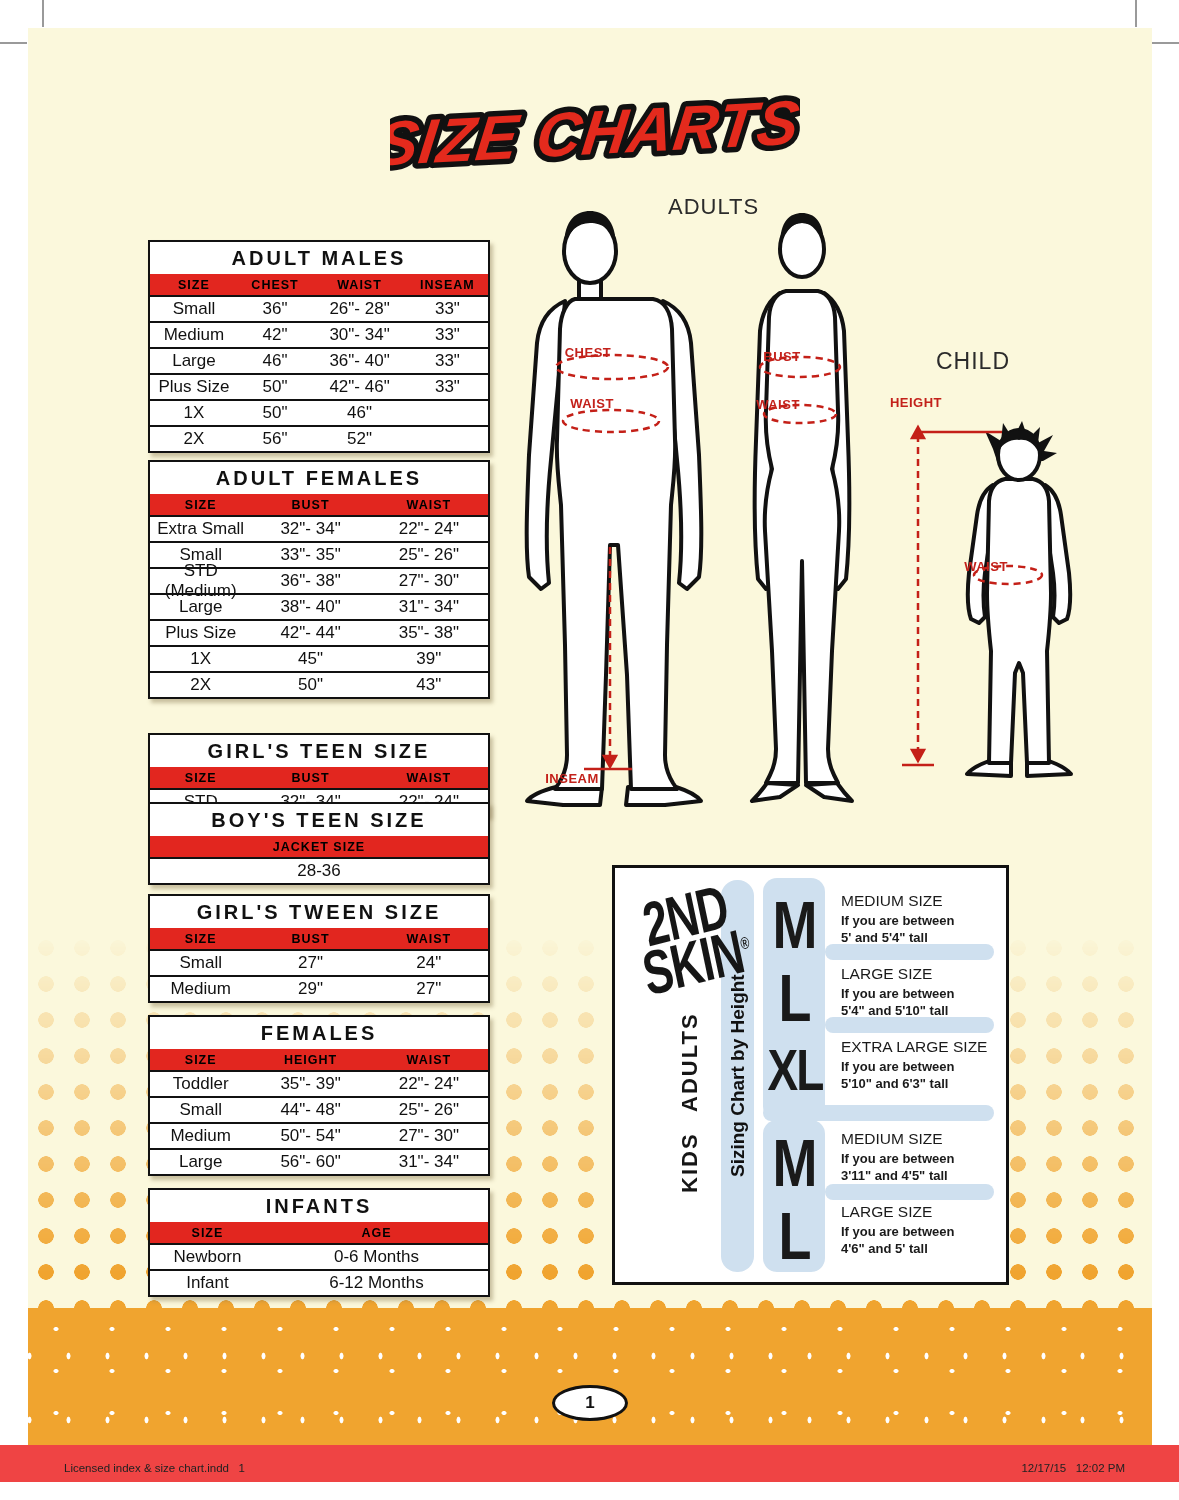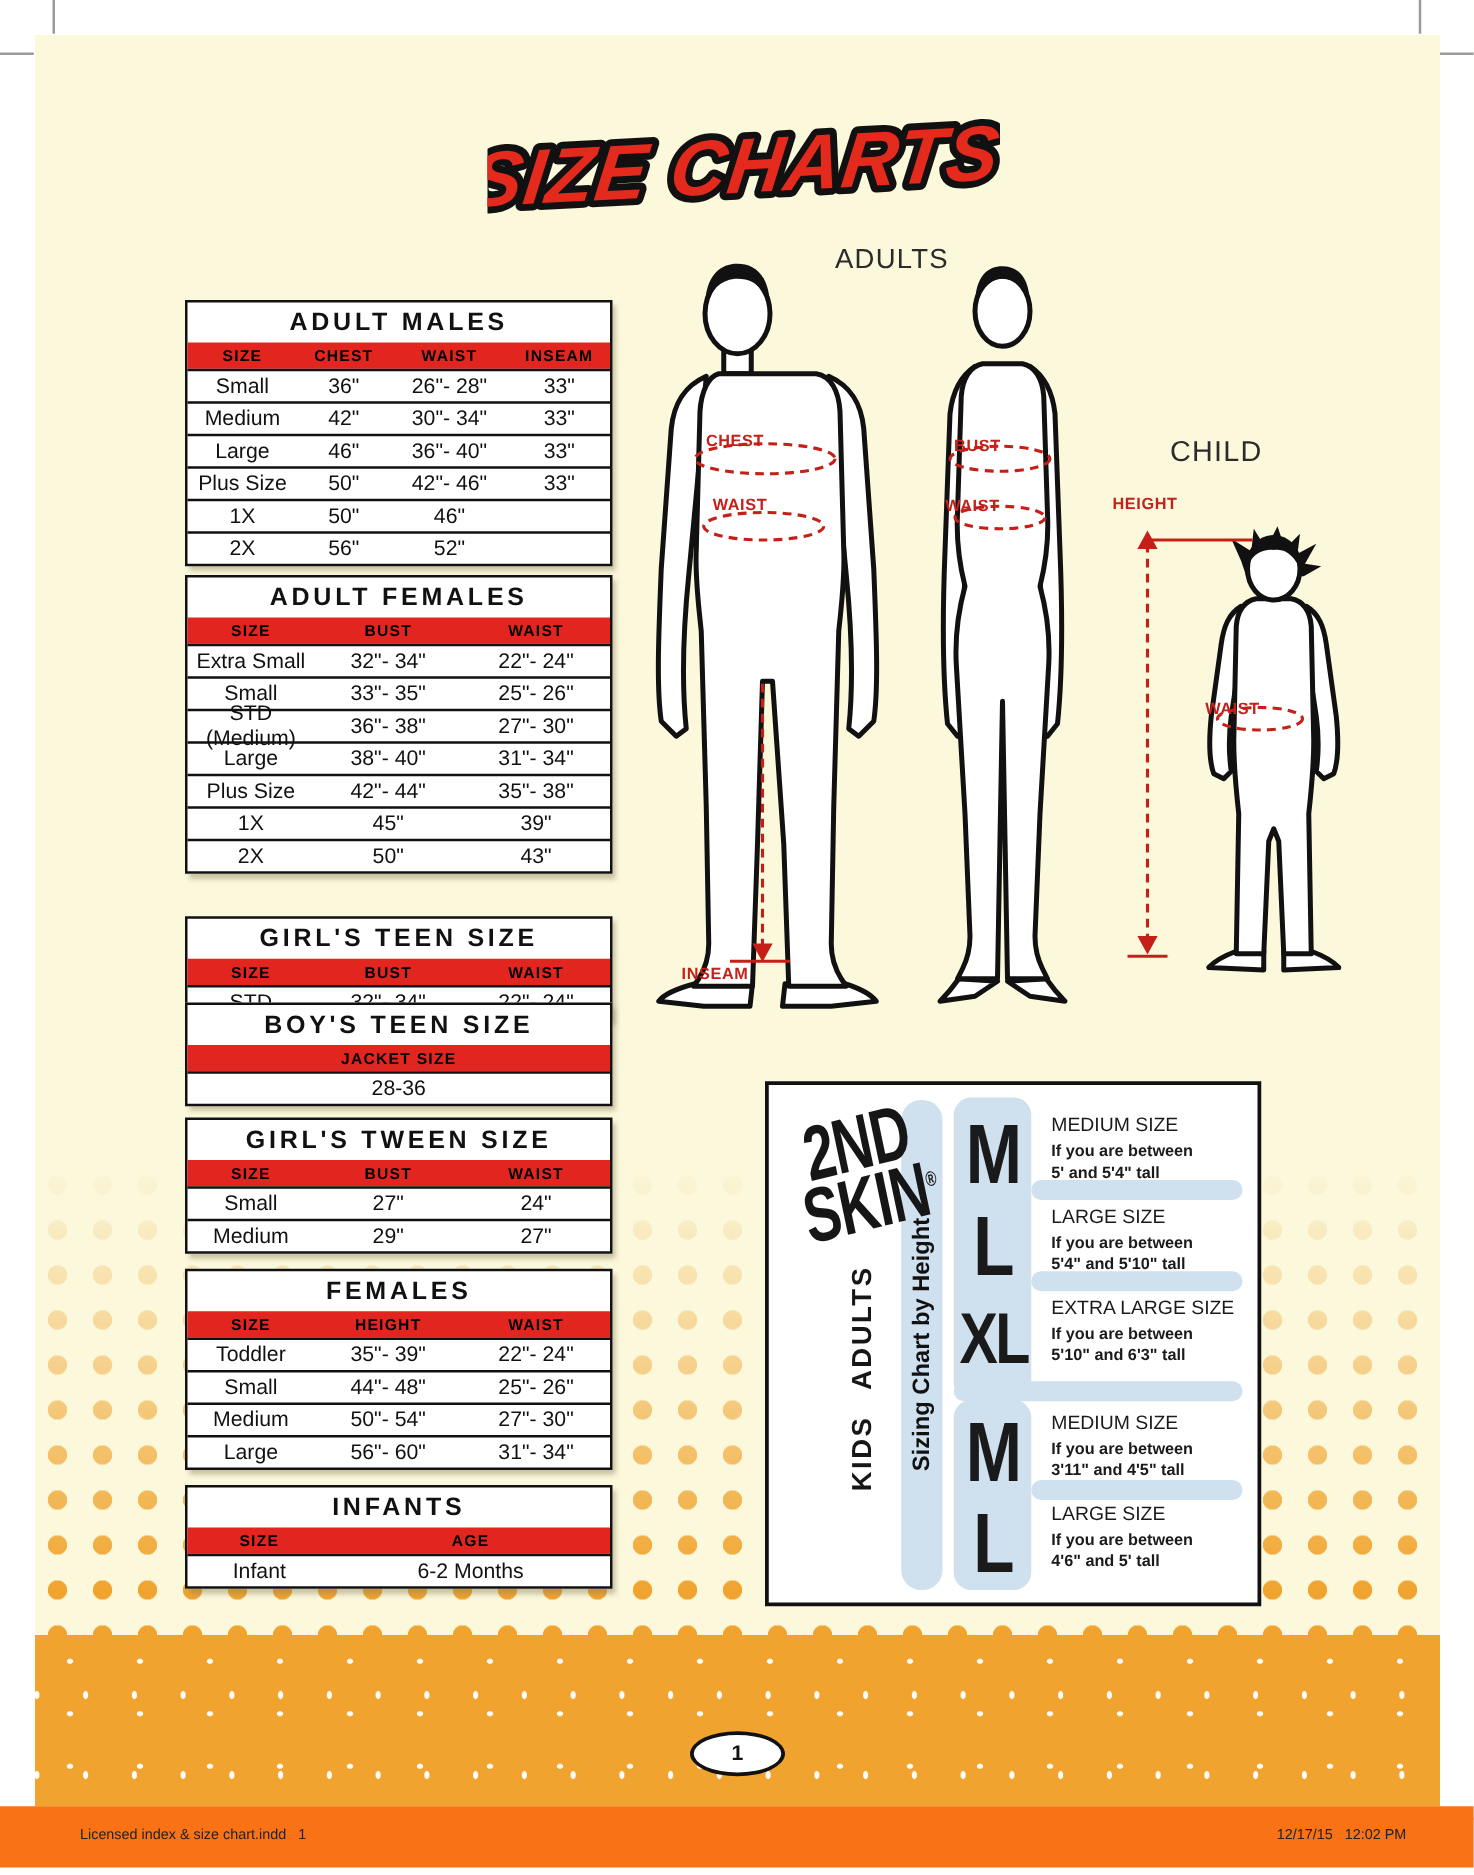--- a/index.html
+++ b/index.html
@@ -79,21 +79,21 @@
     font-size:54px;line-height:58px;transform:scaleY(1.25);transform-origin:top;color:#1a1a1a;}
   .sb-row.xl .sb-letter{font-size:46px;letter-spacing:-2px;}
   .sb-text{position:absolute;left:78px;top:4px;color:#1a1a1a;}
   .sb-title{font-size:15.5px;font-weight:normal;margin-bottom:2px;}
   .sb-line{font-size:13px;font-weight:bold;line-height:17px;}
 
   
   .page-oval{position:absolute;left:552px;top:1385px;width:76px;height:36px;background:#fff;
     border:3px solid #111;border-radius:50%;z-index:4;text-align:center;line-height:30px;
     font-weight:bold;font-size:17px;color:#111;}
-  .footer{position:absolute;left:0;top:1445px;width:1179px;height:49px;background:#f97316;z-index:4;}
+  .footer{position:absolute;left:0;top:1445px;width:1179px;height:37px;background:#ef4444;z-index:4;}
   .footer span{position:absolute;top:17px;font-size:11.5px;color:#222;white-space:pre;}
   .footer .f-left{left:64px;}
   .footer .f-right{right:54px;}
 </style>
 </head>
 <body>
 
 <div class="sheet"></div>
 <div class="mark" style="left:42px;top:0;width:2px;height:27px"></div>
 <div class="mark" style="left:0;top:42px;width:27px;height:2px"></div>
@@ -268,22 +268,26 @@
       <span class="tbl-cell" style="width:35%">31"- 34"</span>
     </div>
   </div>
 <div class="tbl" style="top:1188px">
     <div class="tbl-title">INFANTS</div>
     <div class="tbl-head">
       <span class="tbl-h" style="width:34%">SIZE</span>
       <span class="tbl-h" style="width:66%">AGE</span>
     </div>
     <div class="tbl-row">
+      <span class="tbl-cell" style="width:34%">Newborn</span>
+      <span class="tbl-cell" style="width:66%">0-6 Months</span>
+    </div>
+    <div class="tbl-row">
       <span class="tbl-cell" style="width:34%">Infant</span>
-      <span class="tbl-cell" style="width:66%">6-2 Months</span>
+      <span class="tbl-cell" style="width:66%">6-12 Months</span>
     </div>
   </div>
 
 <div class="figures">
   <svg width="600" height="618" viewBox="0 0 600 618">
 
     <g transform="translate(3,10)" stroke-linejoin="round">
       <path d="M62,96 C44,104 36,118 34,138 L26,250 C24,300 22,345 26,372 L38,384 L46,378 C42,340 44,295 48,255 L56,170 Z" fill="#fff" stroke="#111" stroke-width="4"></path>
       <path d="M160,96 C178,104 186,118 188,138 L196,250 C198,300 200,345 196,372 L184,384 L176,378 C180,340 178,295 174,255 L166,170 Z" fill="#fff" stroke="#111" stroke-width="4"></path>
       <path d="M76,70 L76,94 L98,94 L98,70 Z" fill="#fff" stroke="#111" stroke-width="4"></path>

